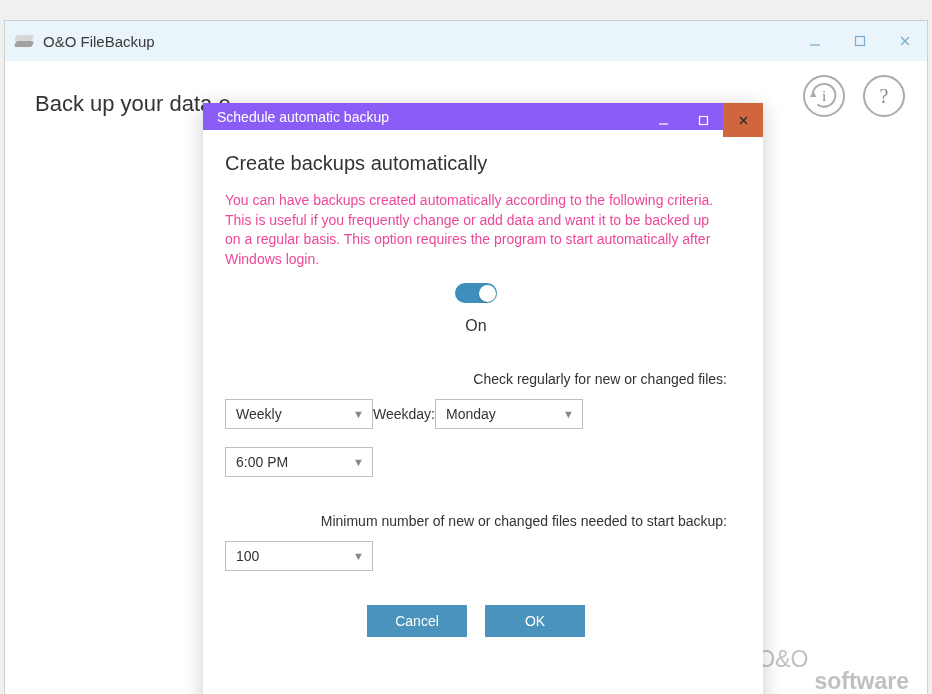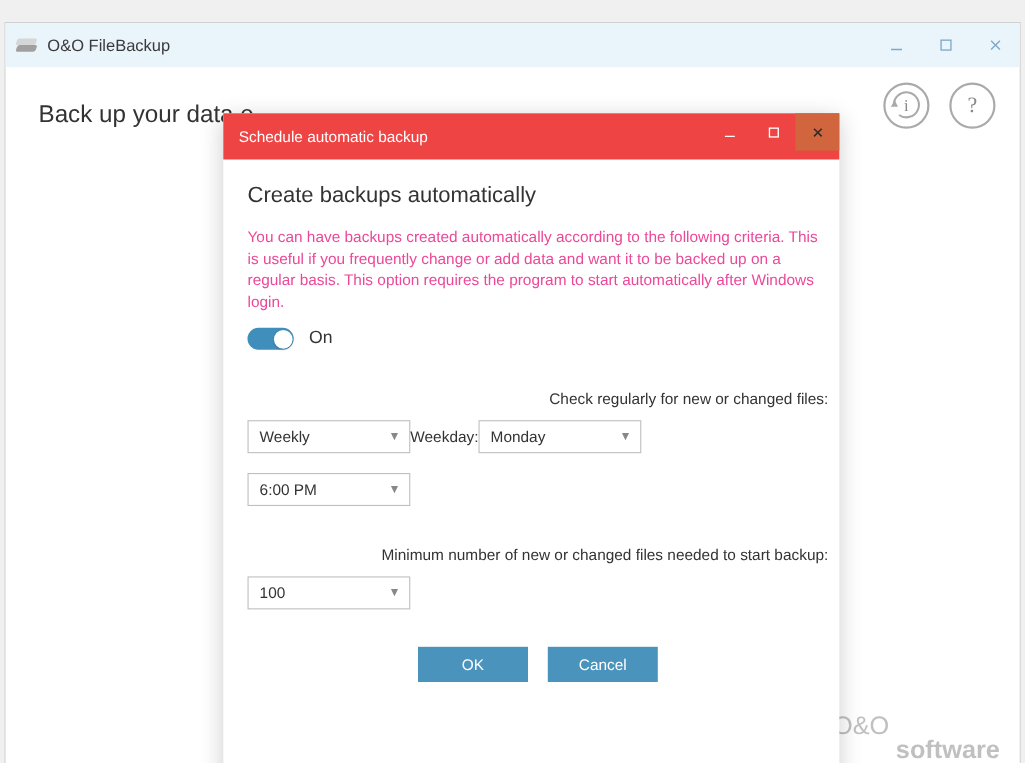--- a/index.html
+++ b/index.html
@@ -104,22 +104,22 @@
 
 .dialog {
   position: absolute;
   top: 42px; left: 198px;
   width: 560px;
   height: 616px;
   background: #fff;
   box-shadow: 0 4px 20px rgba(0,0,0,0.2);
 }
 .dialog-titlebar {
-  height: 42px;
-  background: #ef4444;
+  height: 27px;
+  background: #8b5cf6;
   display: flex;
   align-items: center;
   padding-left: 14px;
   position: relative;
   color: #fff;
   font-size: 14px;
 }
 .dialog-controls {
   position: absolute;
   right: 0; top: 0;
@@ -131,39 +131,40 @@
   display: flex; align-items: center; justify-content: center;
   font-size: 14px;
   cursor: pointer;
   color: #fff;
 }
 .dialog-controls .dc.close {
   background: #d1653d;
   color: #2d2d2d;
 }
 .dialog-body {
-  padding: 22px 10px 0 22px;
+  padding: 22px 36px 0 22px;
   color: #333;
 }
 .dialog-heading {
   font-size: 20px;
   font-weight: 400;
   margin-bottom: 16px;
   color: #333;
 }
 .dialog-desc {
   font-size: 14px;
   line-height: 1.4;
   color: #ec4899;
   margin-bottom: 14px;
 }
 .toggle-row {
   display: flex;
   align-items: center;
   gap: 14px;
+  flex-direction: column;
 }
 .toggle {
   width: 42px; height: 20px;
   background: #3f8ebc;
   border-radius: 20px;
   position: relative;
   cursor: pointer;
 }
 .toggle .knob {
   position: absolute;
@@ -317,19 +318,19 @@
         <div class="section-label">Minimum number of new or changed files needed to start backup:</div>
         <div class="row">
           <div class="select">
             <span>100</span>
             <span class="chev">▼</span>
           </div>
         </div>
 
 
         <div class="dialog-buttons">
+          <button class="btn">Cancel</button>
           <button class="btn">OK</button>
-          <button class="btn">Cancel</button>
         </div>
       </div>
     </div>
   </div>
 </div>
 
 </body></html>

